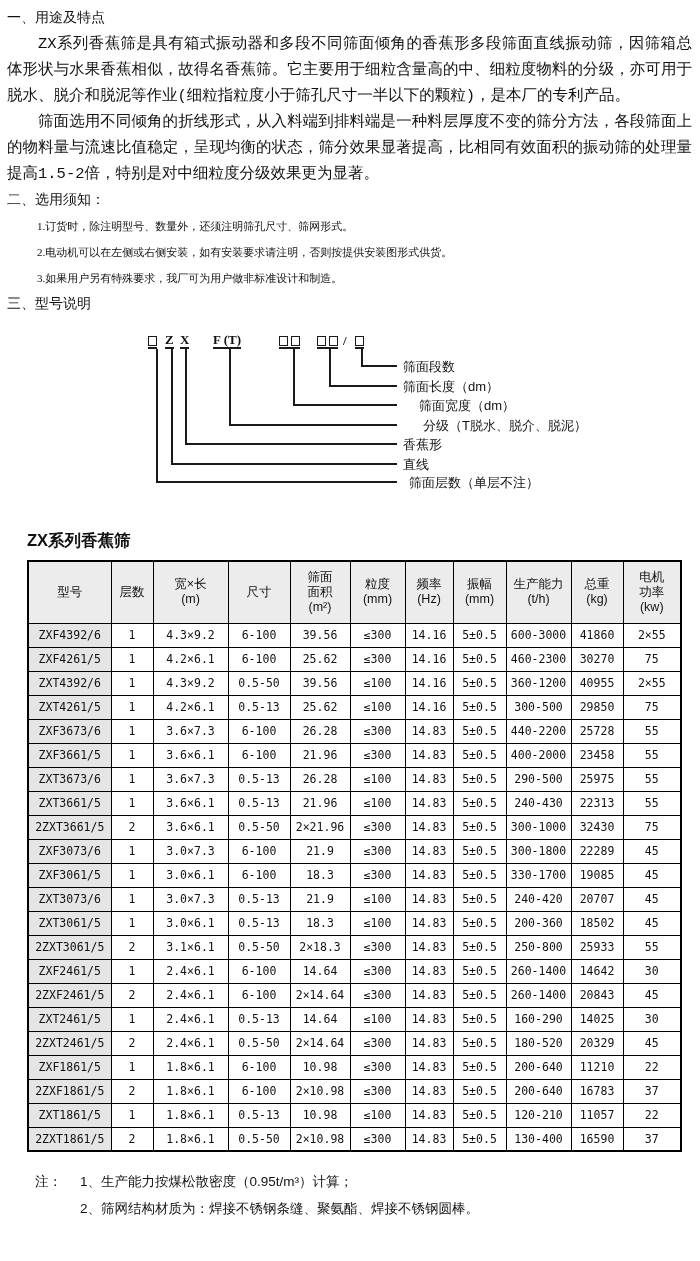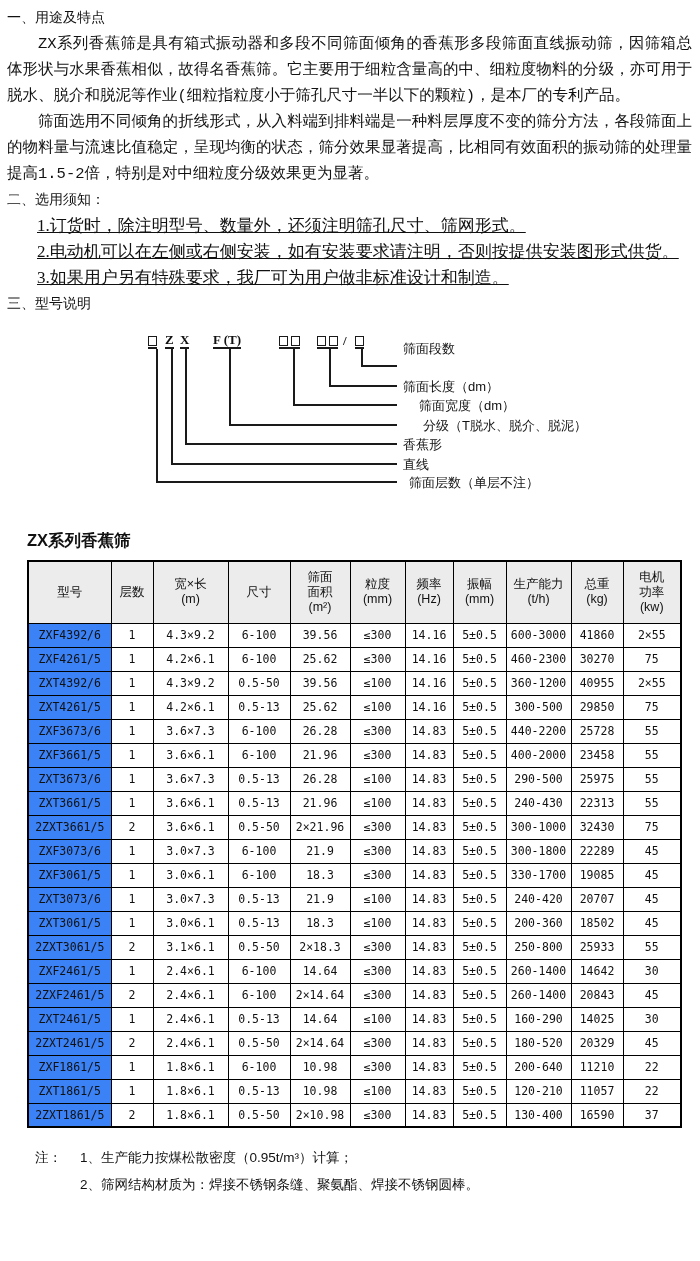--- a/index.html
+++ b/index.html
@@ -7,21 +7,21 @@
   body {
     width:700px; height:1261px; overflow:hidden;
     font-family:"Liberation Serif","DejaVu Serif",serif;
     color:#111;
   }
   .doc { padding:5px 8px 0 7px; }
 
   
   .sec-heading { font-size:14px; line-height:26px; }
   .para { font-size:15.5px; line-height:26px; text-indent:2em; text-align:justify;font-family:Liberation Mono, monospace; }
-  .list-item { font-size:17px; line-height:26px; padding-left:30px;text-decoration:underline; }
+  .list-item { font-size:11px; line-height:26px; padding-left:30px; }
 
   
   .diagram { position:relative; height:182px; margin-top:4px;
              font-family:"Liberation Serif","DejaVu Serif",serif; }
   .code-unit { position:absolute; top:12px; height:16px;
                border-bottom:2px solid #1a1a1a; padding-bottom:2px;
                font-weight:bold; font-size:13px; line-height:13px; white-space:nowrap; }
   .cbox { display:inline-block; width:9px; height:10px;
           border:1.5px solid #1a1a1a; background:#fff; vertical-align:bottom; }
   .cbox + .cbox { margin-left:3px; }
@@ -36,21 +36,21 @@
                  font-family:"Liberation Sans","DejaVu Sans",sans-serif; }
   table.spec { border-collapse:collapse; table-layout:fixed; margin-left:20px;
                width:653px; border:2px solid #000;
                font-family:"Liberation Sans","DejaVu Sans",sans-serif; }
   table.spec th, table.spec td { border:1px solid #000; text-align:center; vertical-align:middle; }
   table.spec th { background:#ececec; font-weight:normal; font-size:12.5px;
                   line-height:15px; height:62px; white-space:pre-line; padding:1px; }
   table.spec td { background:#fff; height:24px; font-size:11.5px; padding:0 1px;
                   font-family:"DejaVu Sans Mono","Liberation Mono",monospace;
                   white-space:nowrap; }
-  table.spec td.model-col { background:#3b82f6; }
+  table.spec td.model-col { background:#e5e5e5; }
 
   
   .notes { display:flex; margin:16px 0 0 28px;
            font-family:"Liberation Sans","DejaVu Sans",sans-serif;
            font-size:13.5px; line-height:27px; }
   .notes-prefix { white-space:nowrap; }
   .note-line { white-space:nowrap;margin-left:18px; }
 </style>
 </head>
 <body>
@@ -80,21 +80,21 @@
     <span class="code-unit" style="left:348px;"><span class="cbox"></span></span>
 
     <div class="connector" style="left:354px; width:36px;  height:18px;"></div>
     <div class="connector" style="left:322px; width:68px;  height:38px;"></div>
     <div class="connector" style="left:286px; width:104px; height:57px;"></div>
     <div class="connector" style="left:222px; width:168px; height:77px;"></div>
     <div class="connector" style="left:178px; width:212px; height:96px;"></div>
     <div class="connector" style="left:164px; width:226px; height:116px;"></div>
     <div class="connector" style="left:149px; width:241px; height:134px;"></div>
 
-    <div class="dlabel" style="top:20px;">筛面段数</div>
+    <div class="dlabel" style="top:38px;">筛面段数</div>
     <div class="dlabel" style="top:58px;">筛面长度（dm）</div>
     <div class="dlabel" style="top:77px;margin-left:16px;">筛面宽度（dm）</div>
     <div class="dlabel" style="top:97px;margin-left:20px;">分级（T脱水、脱介、脱泥）</div>
     <div class="dlabel" style="top:116px;">香蕉形</div>
     <div class="dlabel" style="top:136px;">直线</div>
     <div class="dlabel" style="top:154px;margin-left:6px;">筛面层数（单层不注）</div>
   </div>
 
   <div class="table-title">ZX系列香蕉筛</div>
 
@@ -379,20 +379,33 @@
           <td>6-100</td>
           <td>10.98</td>
           <td>≤300</td>
           <td>14.83</td>
           <td>5±0.5</td>
           <td>200-640</td>
           <td>11210</td>
           <td>22</td>
         </tr>
         <tr>
+          <td class="model-col">2ZXF1861/5</td>
+          <td>2</td>
+          <td>1.8×6.1</td>
+          <td>6-100</td>
+          <td>2×10.98</td>
+          <td>≤300</td>
+          <td>14.83</td>
+          <td>5±0.5</td>
+          <td>200-640</td>
+          <td>16783</td>
+          <td>37</td>
+        </tr>
+        <tr>
           <td class="model-col">ZXT1861/5</td>
           <td>1</td>
           <td>1.8×6.1</td>
           <td>0.5-13</td>
           <td>10.98</td>
           <td>≤100</td>
           <td>14.83</td>
           <td>5±0.5</td>
           <td>120-210</td>
           <td>11057</td>

